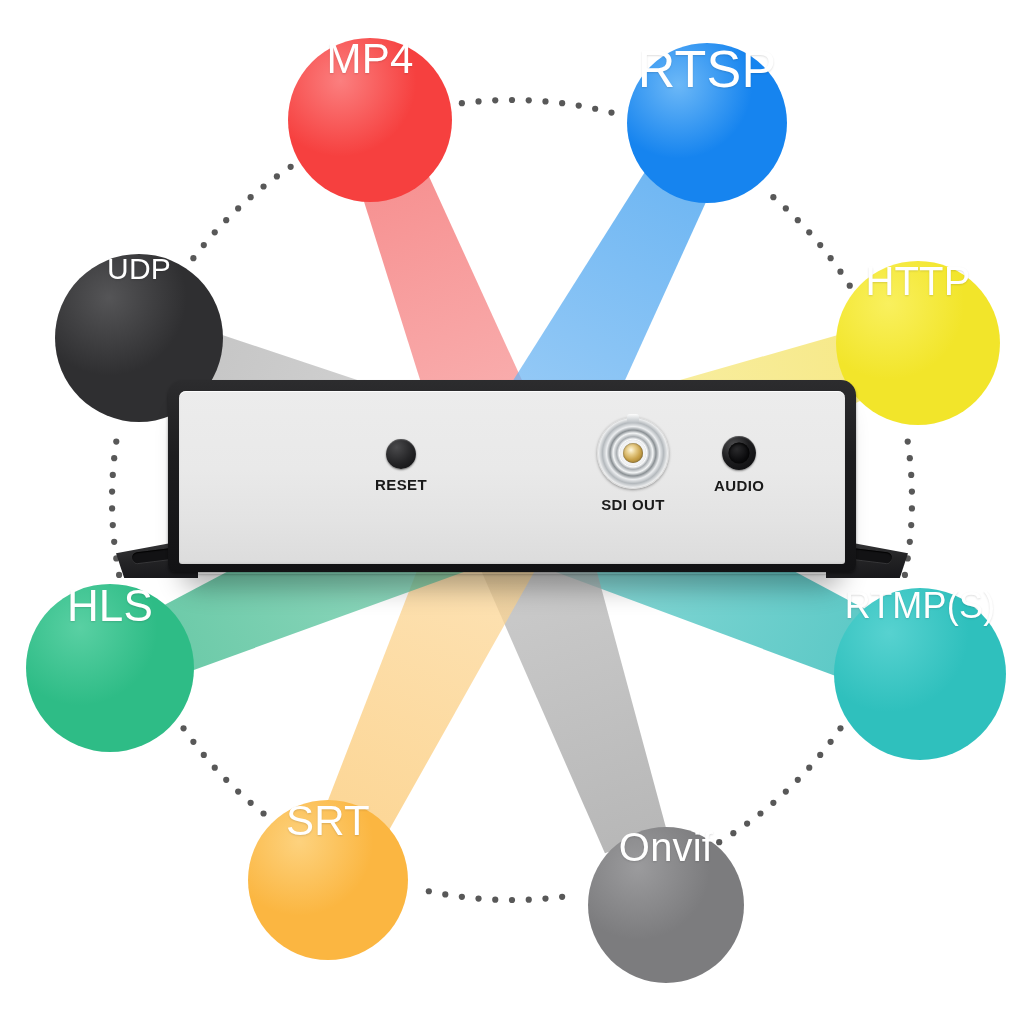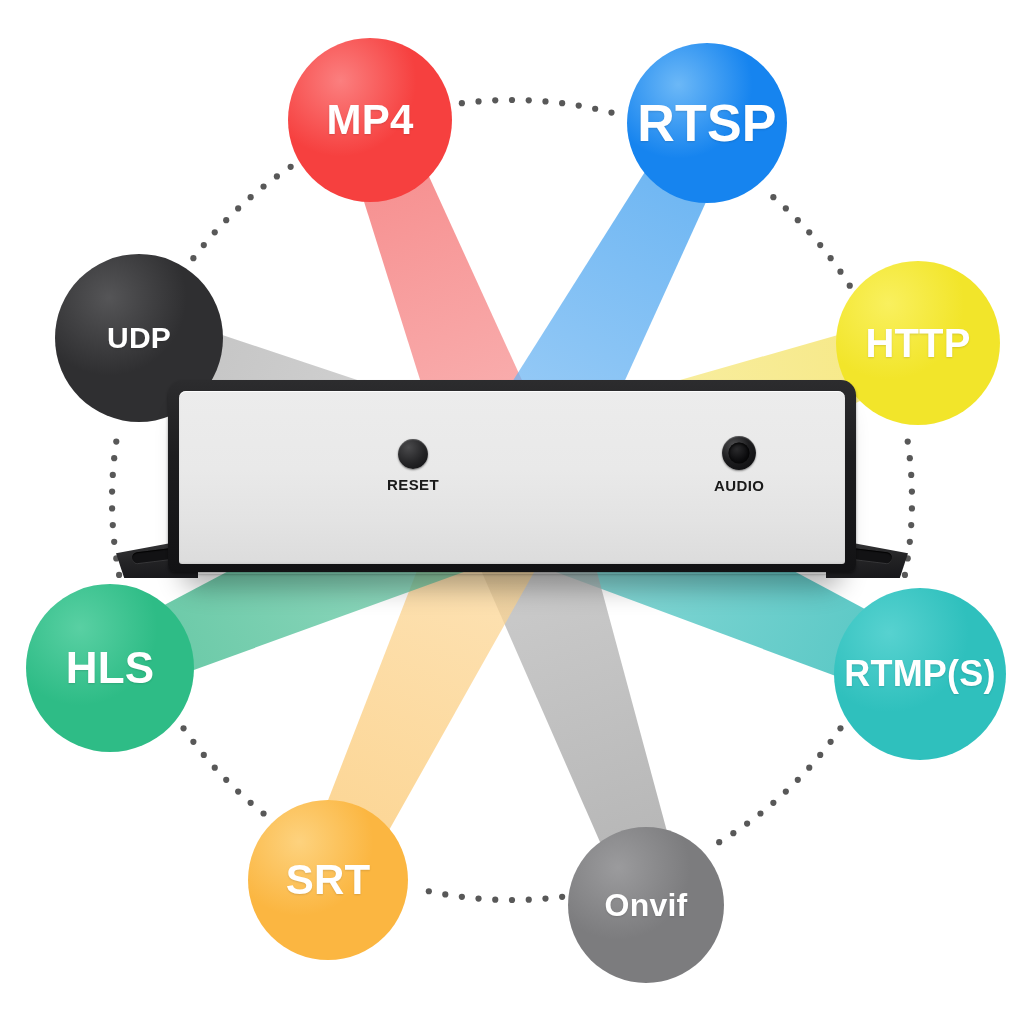--- a/index.html
+++ b/index.html
@@ -13,23 +13,23 @@
     width:1024px;height:1024px;
     background:#ffffff;
     overflow:hidden;
   }
   #bg-svg{position:absolute;left:0;top:0;width:1024px;height:1024px;}
 
   
   .node{
     position:absolute;
     border-radius:50%;
-    display:flex;align-items:center;justify-content:center;
+    display:flex;align-items:flex-start;justify-content:center;
     color:#ffffff;
-    font-weight:bold;
+    font-weight:normal;
     letter-spacing:.2px;
     text-shadow:0 1px 2px rgba(0,0,0,.13);
     user-select:none;
     z-index:40;
   }
   .node .lbl{line-height:1;white-space:nowrap;}
 
   
   #device{
     position:absolute;
@@ -329,21 +329,21 @@
       </div>
       <div class="node" style="left: 627px; top: 43px; width: 160px; height: 160px; background: radial-gradient(circle at 32% 26%, rgb(108, 184, 247) 0%, rgb(22, 132, 239) 46%, rgb(22, 132, 239) 100%); font-size: 52px;">
         <span class="lbl">RTSP</span>
       </div>
       <div class="node" style="left: 836px; top: 261px; width: 164px; height: 164px; background: radial-gradient(circle at 32% 26%, rgb(249, 240, 94) 0%, rgb(242, 229, 42) 46%, rgb(242, 229, 42) 100%); font-size: 40px;">
         <span class="lbl">HTTP</span>
       </div>
       <div class="node" style="left: 834px; top: 588px; width: 172px; height: 172px; background: radial-gradient(circle at 32% 26%, rgb(87, 210, 208) 0%, rgb(47, 192, 189) 46%, rgb(47, 192, 189) 100%); font-size: 36px;">
         <span class="lbl">RTMP(S)</span>
       </div>
-      <div class="node" style="left: 568px; top: 827px; width: 156px; height: 156px; background: radial-gradient(circle at 32% 26%, rgb(155, 155, 157) 0%, rgb(124, 124, 126) 46%, rgb(124, 124, 126) 100%); font-size: 32px;">
+      <div class="node" style="left: 588px; top: 827px; width: 156px; height: 156px; background: radial-gradient(circle at 32% 26%, rgb(155, 155, 157) 0%, rgb(124, 124, 126) 46%, rgb(124, 124, 126) 100%); font-size: 40px;">
         <span class="lbl">Onvif</span>
       </div>
       <div class="node" style="left: 248px; top: 800px; width: 160px; height: 160px; background: radial-gradient(circle at 32% 26%, rgb(253, 210, 126) 0%, rgb(251, 182, 65) 46%, rgb(251, 182, 65) 100%); font-size: 42px;">
         <span class="lbl">SRT</span>
       </div>
       <div class="node" style="left: 26px; top: 584px; width: 168px; height: 168px; background: radial-gradient(circle at 32% 26%, rgb(89, 208, 163) 0%, rgb(46, 188, 134) 46%, rgb(46, 188, 134) 100%); font-size: 44px;">
         <span class="lbl">HLS</span>
       </div>
       <div class="node" style="left: 55px; top: 254px; width: 168px; height: 168px; background: radial-gradient(circle at 32% 26%, rgb(85, 85, 87) 0%, rgb(47, 47, 49) 46%, rgb(47, 47, 49) 100%); font-size: 30px;">
         <span class="lbl">UDP</span>
@@ -359,26 +359,30 @@
     </div>
     <div class="ear ear-r">
       <div class="slot"></div>
       <div class="slot2"></div>
     </div>
 
     <div id="chassis">
       <div id="faceplate">
 
 
-        <div class="port" style="left:208px;top:48px">
+        <div class="port" style="left:196px;top:48px">
           <div class="reset-btn"></div>
           <div class="plabel">RESET</div>
         </div>
 
 
+        <div class="port" style="left:418px;top:26px">
+          <div class="bnc"></div>
+          <div class="plabel">SDI OUT</div>
+        </div>
 
         <div class="port" style="left:535px;top:45px">
           <div class="audio-jack">
             <div class="hole"></div>
           </div>
           <div class="plabel">AUDIO</div>
         </div>
 
 
       </div>

